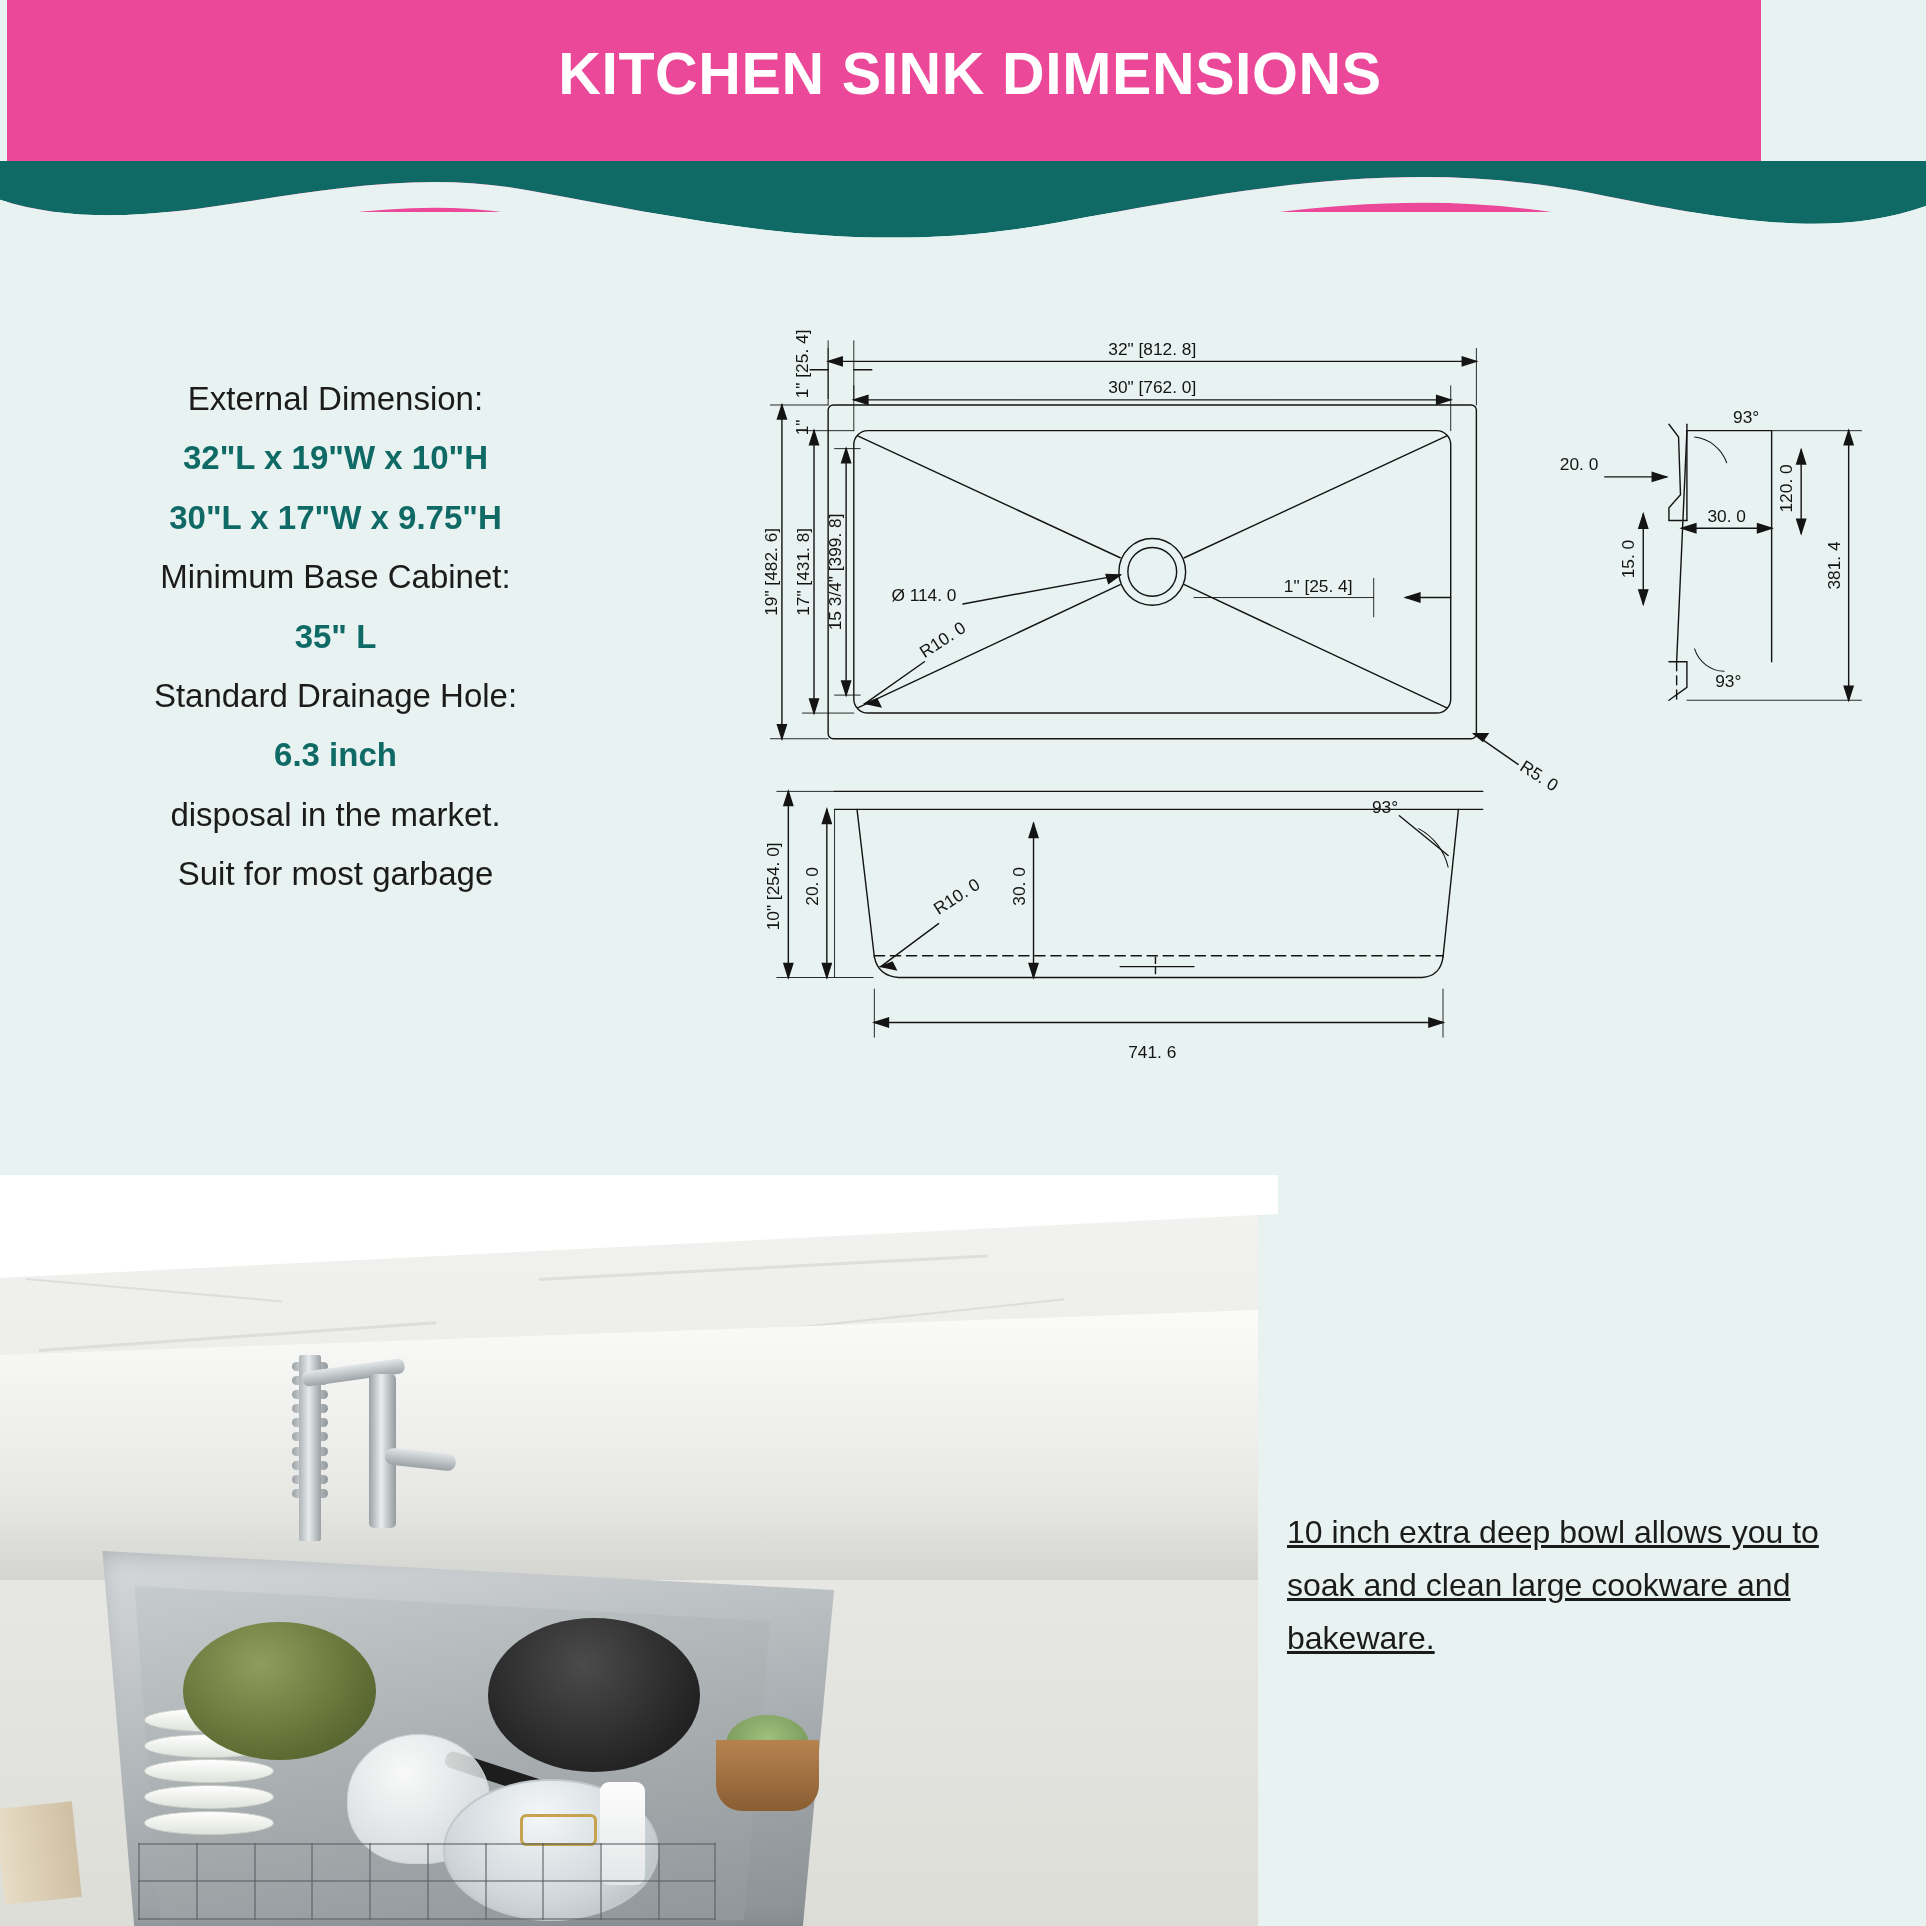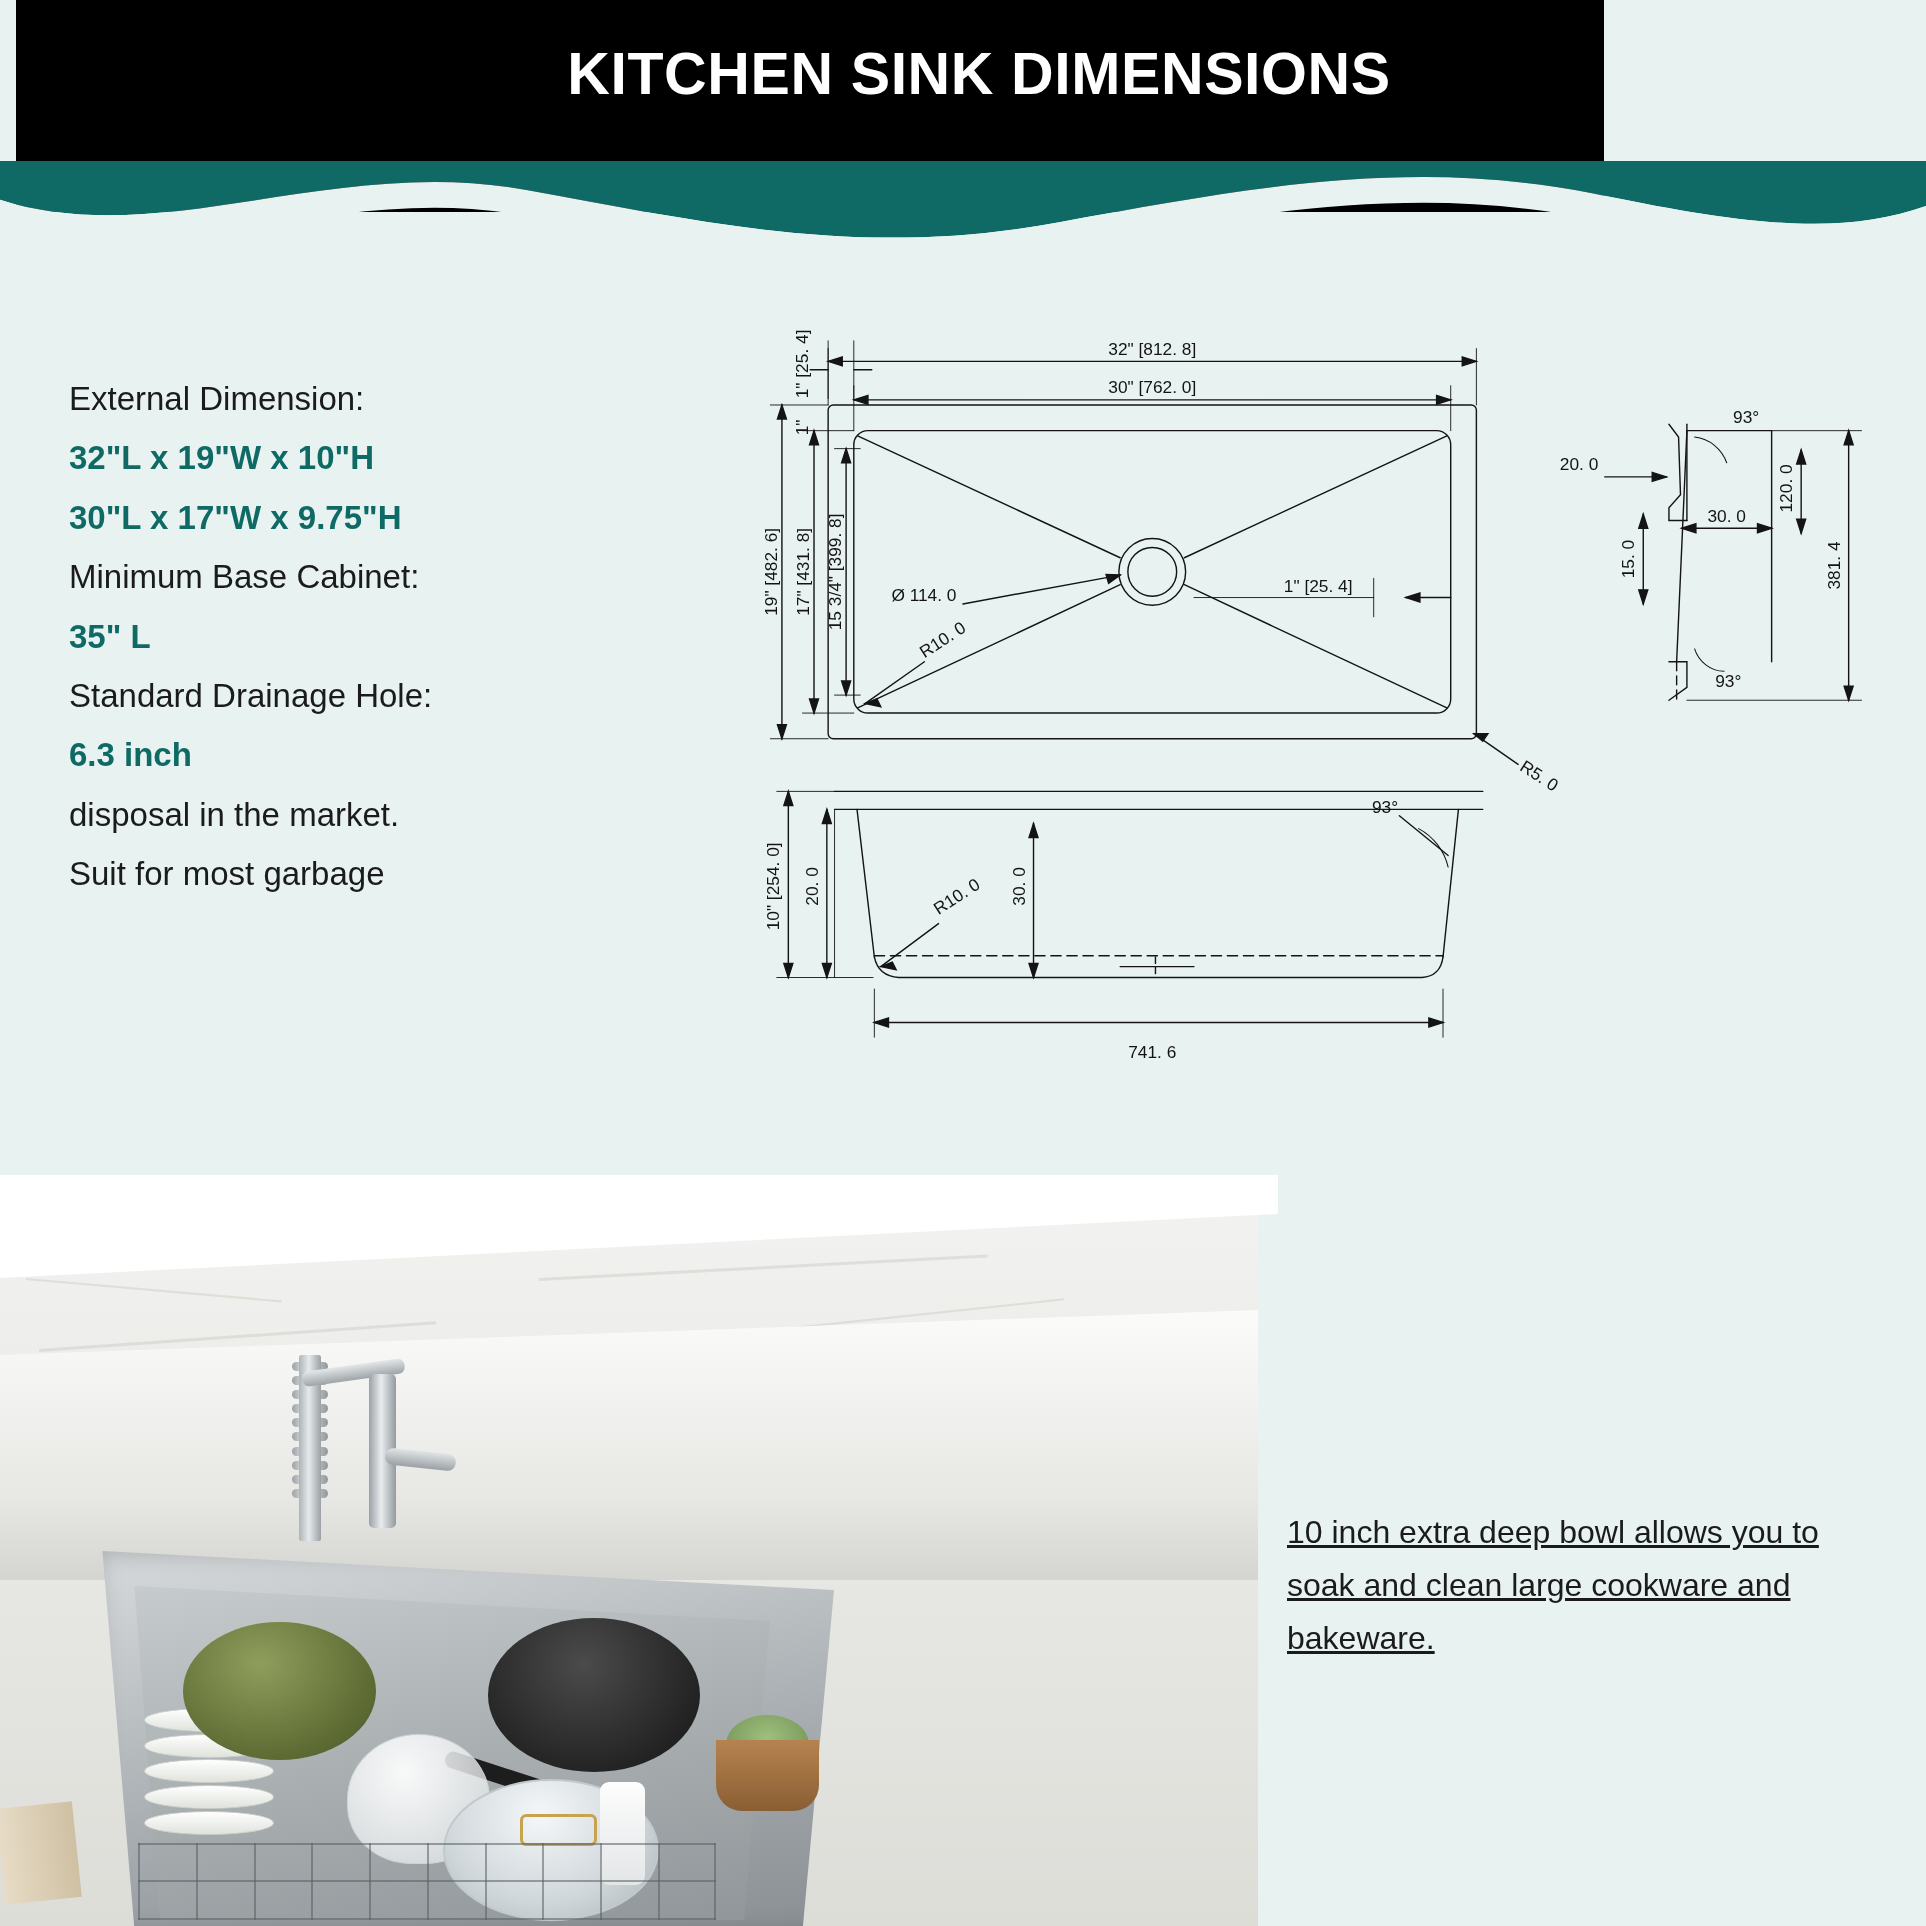--- a/index.html
+++ b/index.html
@@ -5,22 +5,22 @@
   html,body{margin:0;padding:0;}
   body{
     width:1926px;height:1926px;
     background:#e8f3f1;
     font-family:"Liberation Sans", sans-serif;
     overflow:hidden;
     position:relative;
   }
   
   .header{
-    position:absolute;left:16px;top:0;width:1588px;height:212px;
-    background:#000000;
+    position:absolute;left:7px;top:0;width:1754px;height:212px;
+    background:#ec4899;
   }
   .header-title{
     position:absolute;left:0;top:40px;width:1926px;
     text-align:center;
     color:#ffffff;
     font-size:59px;
     font-weight:bold;
     letter-spacing:0.6px;
   }
   .wave{
@@ -29,20 +29,21 @@
   
   .spec{
     position:absolute;left:69px;top:372px;width:533px;
   }
   .spec p{
     margin:0 0 6.4px 0;
     font-size:33px;
     line-height:53px;
     color:#1b1b1b;
     font-weight:normal;
+    text-align:center;
   }
   .spec p.hl{
     color:#0f6a66;
     font-weight:bold;
   }
   
   .drawing{
     position:absolute;left:642px;top:302px;width:1258px;height:912px;
   }
   .drawing svg{display:block;}

